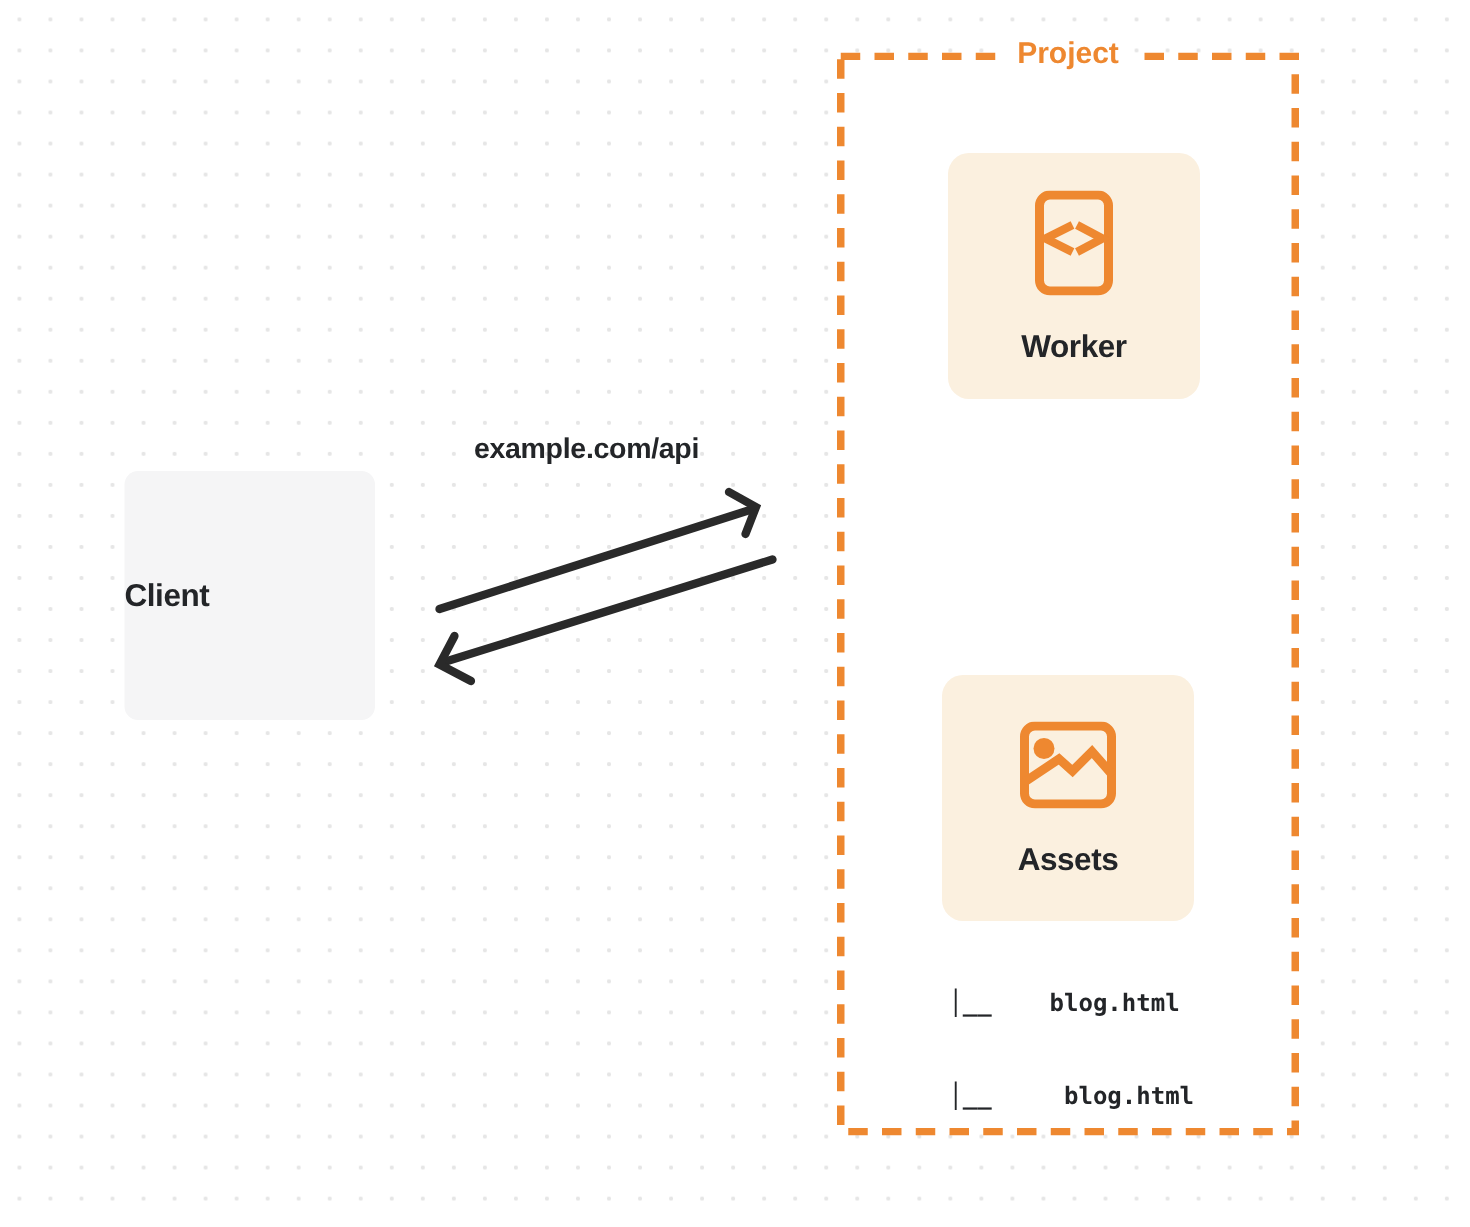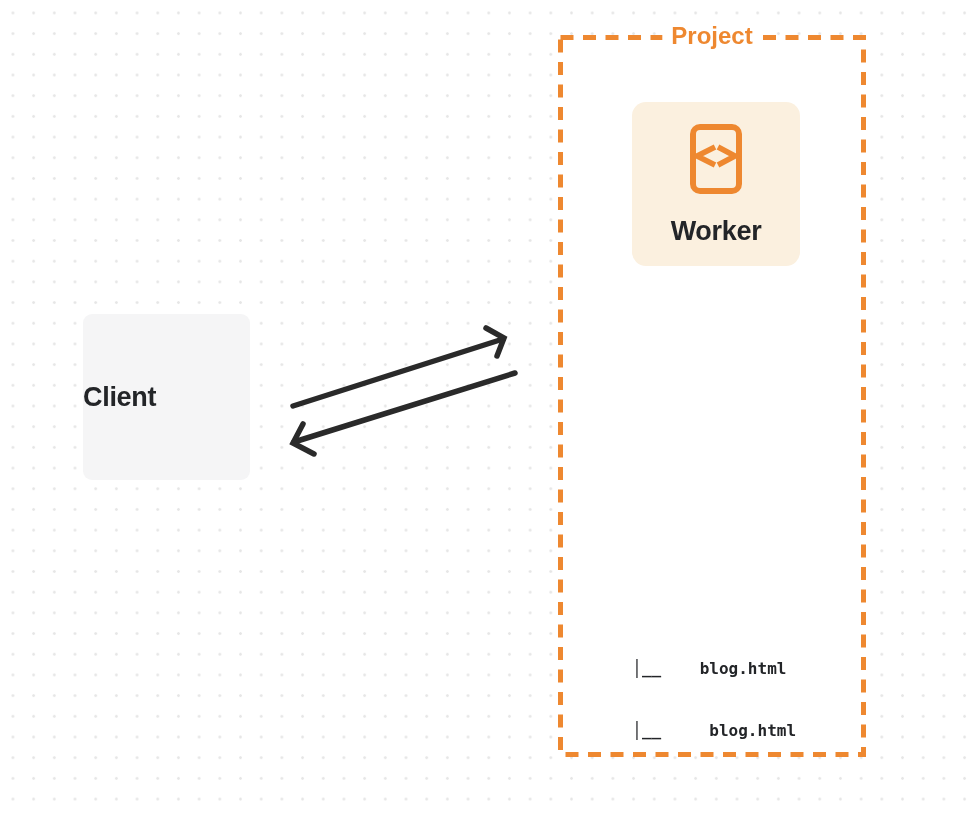--- a/index.html
+++ b/index.html
@@ -24,31 +24,31 @@
     position:absolute;left:391px;top:289px;transform:translateX(-50%);
     font-size:19px;font-weight:bold;letter-spacing:-0.2px;white-space:nowrap;
   }
 
   
   .client-box{
     position:absolute;left:83px;top:314px;width:167px;height:166px;
     background:var(--client,#F5F5F6);border-radius:9px;
     display:flex;align-items:center;justify-content:flex-start;
   }
-  .node-label{font-size:27px;font-weight:bold;letter-spacing:-0.3px;line-height:1;}
+  .node-label{font-size:21px;font-weight:bold;letter-spacing:-0.3px;line-height:1;}
 
   
   .project-border{position:absolute;left:558px;top:35px;}
   .project-border rect{
     fill:#ffffff;stroke:var(--accent,#EE8830);stroke-width:5;
     stroke-dasharray:13 9.5;
   }
   .project-title{
     position:absolute;left:712px;top:22px;transform:translateX(-50%);
-    font-size:24px;font-weight:bold;color:var(--accent,#EE8830);
+    font-size:20px;font-weight:bold;color:var(--accent,#EE8830);
     background:#ffffff;padding:0 9px;line-height:28px;white-space:nowrap;
   }
 
   
   .card{
     position:absolute;width:168px;height:164px;
     background:var(--card,#FBF0DF);border-radius:14px;
     display:flex;flex-direction:column;align-items:center;justify-content:center;
     gap:24px;
   }
@@ -69,39 +69,48 @@
 
 <div class="canvas">
 
   <svg class="arrows" width="980" height="818" viewBox="0 0 980 818">
     <path d="M293,406 L503,339"></path>
     <path d="M486,328 L504,338 L497,356"></path>
     <path d="M515,373 L294,442"></path>
     <path d="M303,424 L293,443 L314,454"></path>
   </svg>
 
+  <div class="url-label">example.com/api</div>
 
   <div class="client-box">
     <span class="node-label">Client</span>
   </div>
 
   <svg class="project-border" width="308" height="722" viewBox="0 0 308 722">
     <rect x="2.5" y="2.5" width="303" height="717"></rect>
   </svg>
   <div class="project-title">Project</div>
 
   <div class="card card-worker">
     <svg width="52" height="70" viewBox="0 0 52 70">
       <rect class="icon-stroke" x="3" y="3" width="46" height="64" rx="7" stroke-width="6"></rect>
       <polyline class="icon-stroke" points="25,23 7,32 25,41" stroke-width="5.5"></polyline>
       <polyline class="icon-stroke" points="28,23 45,32 28,41" stroke-width="5.5"></polyline>
     </svg>
     <span class="node-label">Worker</span>
   </div>
 
+  <div class="card card-assets">
+    <svg width="64" height="58" viewBox="0 0 64 58">
+      <rect class="icon-stroke" x="3" y="3" width="58" height="52" rx="7" stroke-width="6"></rect>
+      <circle cx="16" cy="18" r="7" fill="var(--accent,#EE8830)"></circle>
+      <polyline class="icon-stroke" points="2,41 26,25 35,33 48,20 62,36" stroke-width="6"></polyline>
+    </svg>
+    <span class="node-label">Assets</span>
+  </div>
 
   <div class="file-tree">
     <div>  │__    blog.html</div>
     <div>  │__     blog.html</div>
     
   </div>
 
 </div>
 
 </body></html>

